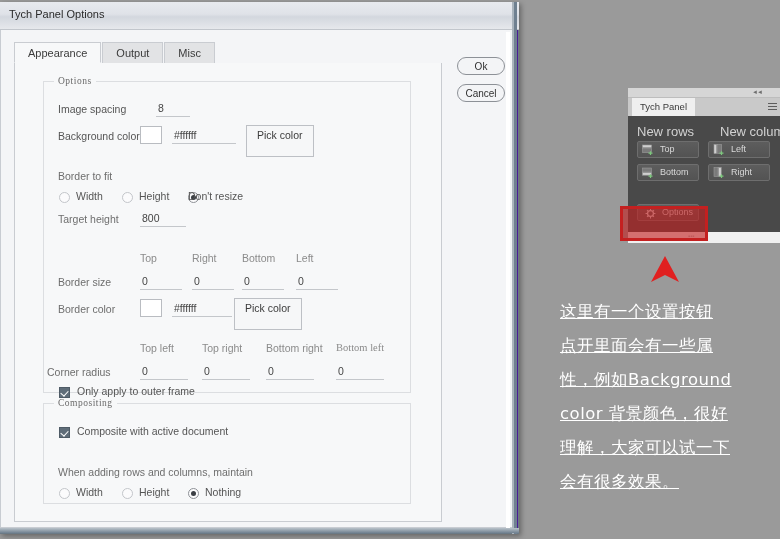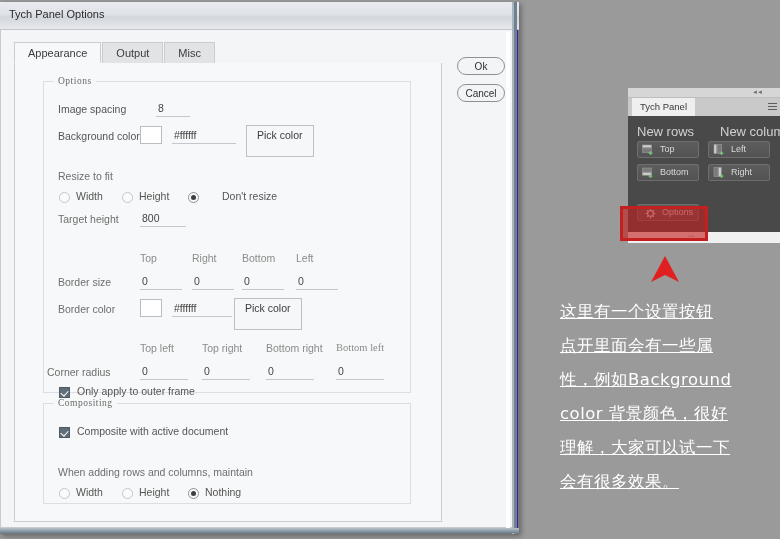--- a/index.html
+++ b/index.html
@@ -208,28 +208,28 @@
       <legend>Options</legend>
 
       <span class="lbl" style="left:14px;top:17px;">Image spacing</span>
       <input class="uline" style="left: 112px; top: 15px; width: 32px;" value="8">
 
       <span class="lbl" style="left:14px;top:44px;">Background color</span>
       <span class="swatch" style="left:96px;top:40px;"></span>
       <input class="uline" style="left: 128px; top: 42px; width: 62px;" value="#ffffff">
       <span class="btn-pick" style="left:202px;top:39px;">Pick color</span>
 
-      <span class="lbl dim" style="left:14px;top:84px;">Resize to fit</span>
+      <span class="lbl dim" style="left:14px;top:84px;">Border to fit</span>
 
       <span class="radio" style="left:15px;top:106px;"></span>
       <span class="lbl" style="left:32px;top:104px;">Width</span>
       <span class="radio" style="left:78px;top:106px;"></span>
       <span class="lbl" style="left:95px;top:104px;">Height</span>
       <span class="radio on" style="left:144px;top:106px;"></span>
-      <span class="lbl" style="left:178px;top:104px;">Don't resize</span>
+      <span class="lbl" style="left:144px;top:104px;">Don't resize</span>
 
       <span class="lbl dim" style="left:14px;top:127px;">Target height</span>
       <input class="uline" style="left: 96px; top: 125px; width: 44px;" value="800">
 
       <span class="hdr" style="left:96px;top:166px;">Top</span>
       <span class="hdr" style="left:148px;top:166px;">Right</span>
       <span class="hdr" style="left:198px;top:166px;">Bottom</span>
       <span class="hdr" style="left:252px;top:166px;">Left</span>
 
       <span class="lbl dim" style="left:14px;top:190px;">Border size</span>

